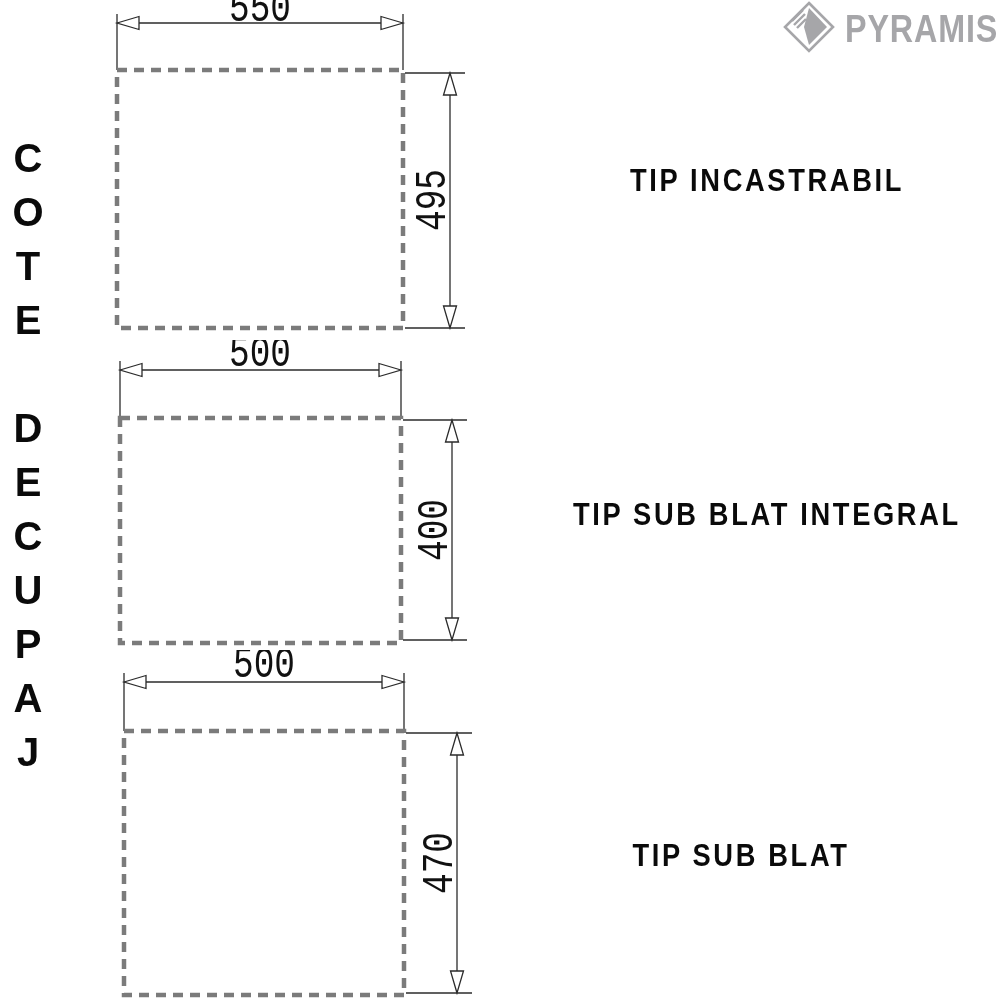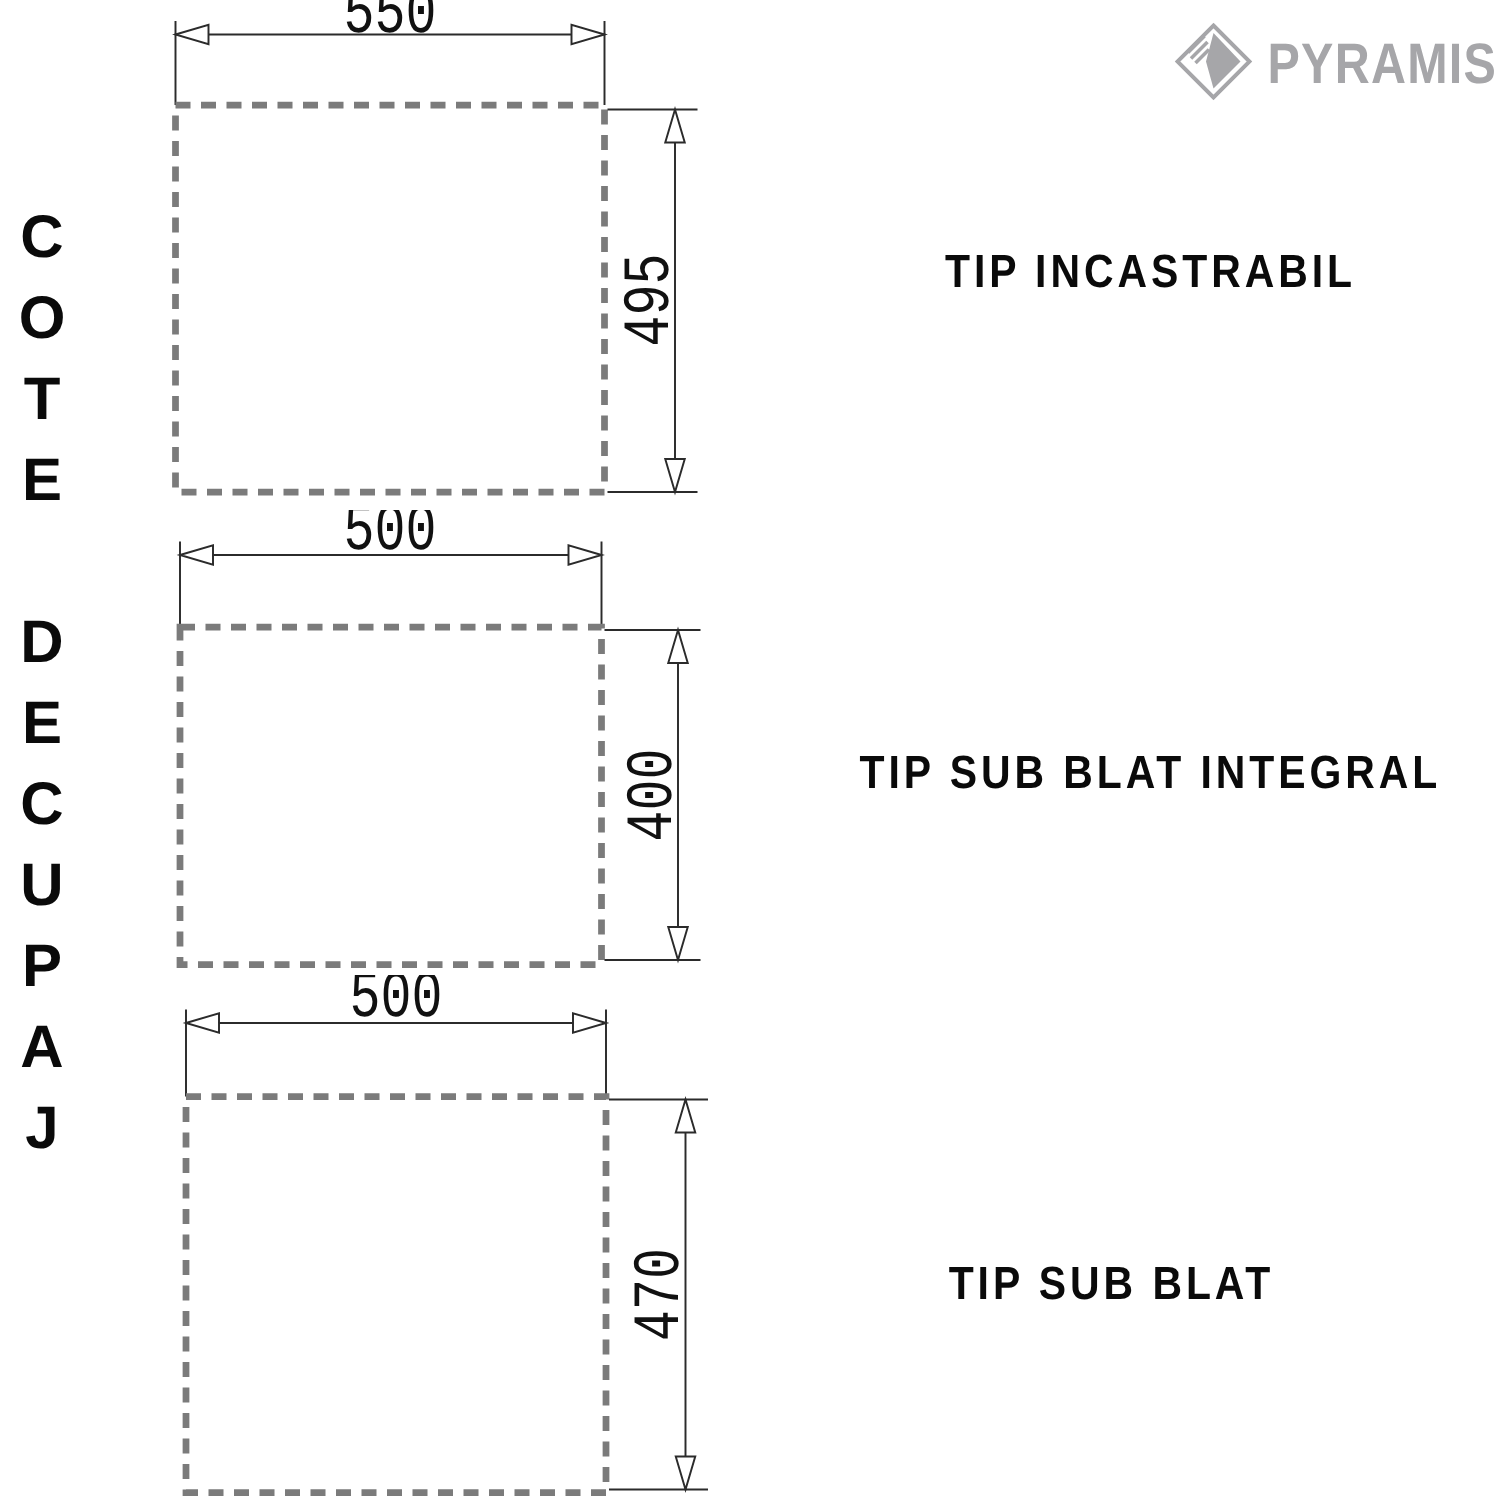--- a/index.html
+++ b/index.html
@@ -18,21 +18,21 @@
   .d2{left:100px;top:340px;}
   .d3{left:100px;top:650px;}
   .dlabel{
     position:absolute;width:400px;text-align:center;white-space:nowrap;
     font-weight:700;font-size:31px;letter-spacing:3px;color:#0a0a0a;
     transform:scaleX(0.88);transform-origin:center;
   }
   .l1{left:567px;top:163px;}
   .l2{left:549px;top:497px;}
   .l3{left:541px;top:838px;}
-  .logo{position:absolute;left:783px;top:15px;width:215px;height:52px;}
+  .logo{position:absolute;left:783px;top:1px;width:215px;height:52px;}
   .logo .mark{position:absolute;left:0;top:0;}
   .brand{
     position:absolute;left:62px;top:7px;font-weight:700;font-size:38px;
     color:#a6a6a9;letter-spacing:1px;transform:scaleX(0.85);
     transform-origin:left center;white-space:nowrap;
   }
   .dimtext{
     font-family:"Liberation Mono",monospace;font-size:44px;fill:#111111;
   }
   .thin{stroke:#2b2b2b;stroke-width:1.3;fill:none;}

